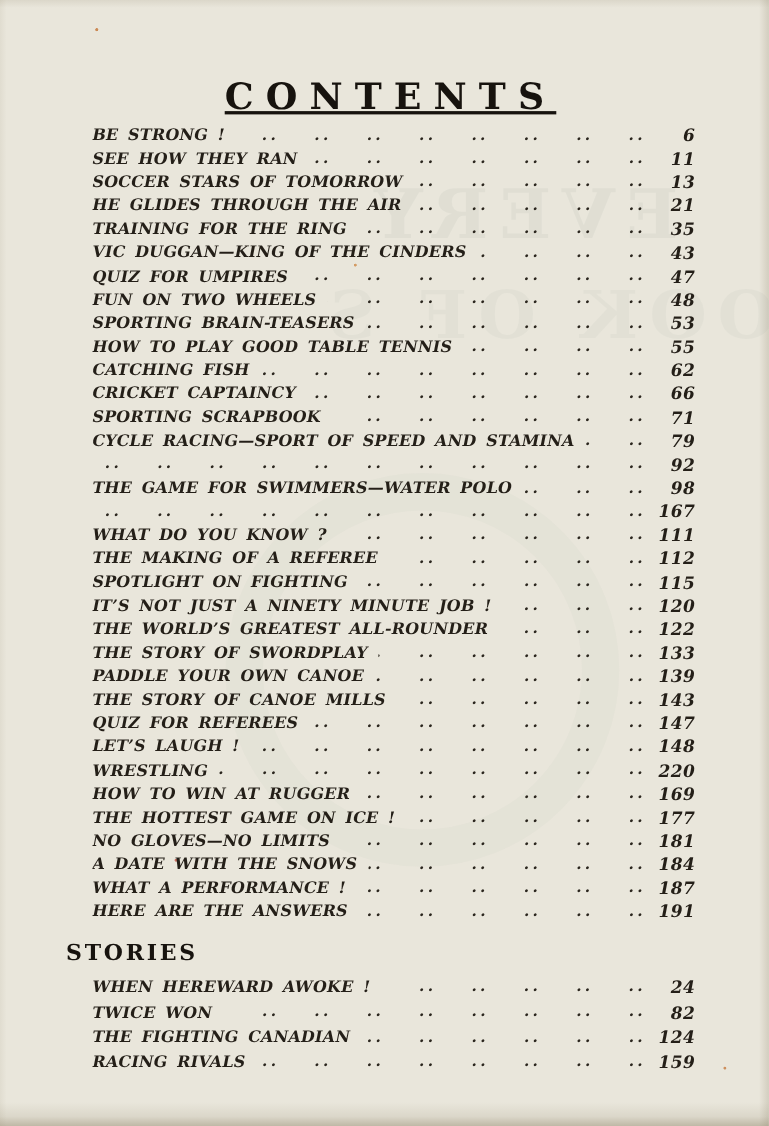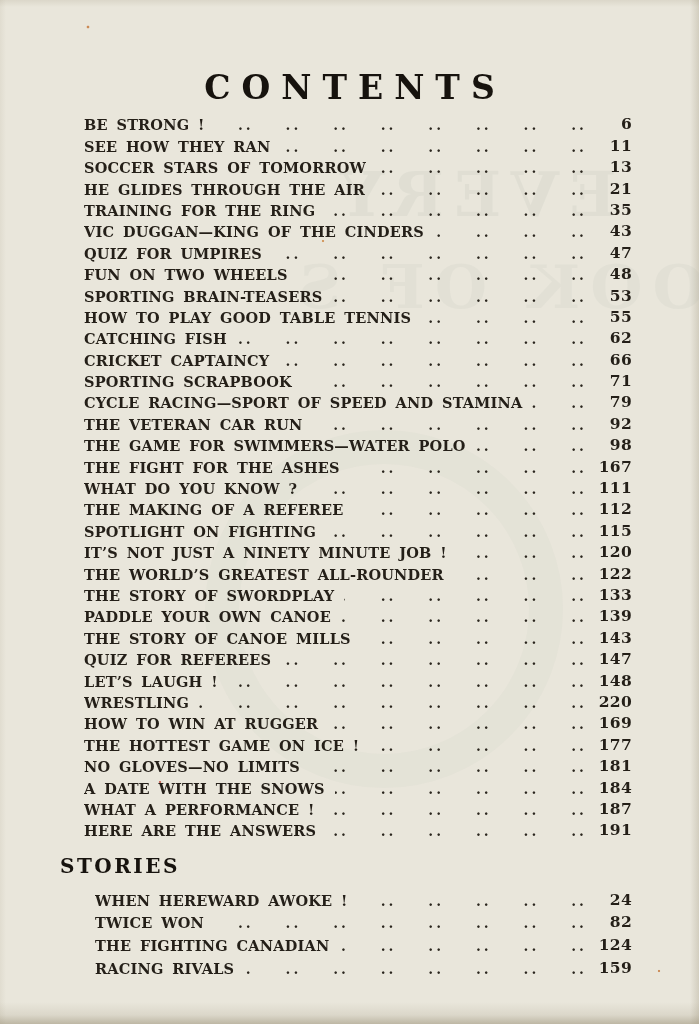--- a/index.html
+++ b/index.html
@@ -33,27 +33,27 @@
   .ghost-2 { top:252px; left:288px; font-size:60px; opacity:.06; }
   .ghost-ring {
     position:absolute; left:205px; top:430px; width:290px; height:290px;
     border:34px solid rgba(150,158,142,.045); border-radius:50%;
     pointer-events:none;
   }
 
   .title {
     position:absolute; top:68px; left:0; right:0;
     text-align:center; font-size:33px; font-weight:bold;
-    letter-spacing:11px; text-indent:11px; color:#17130e;
+    letter-spacing:11px; text-indent:11px; color:#17130e;text-decoration:underline;
   }
   .toc { position:absolute; left:84px; right:67px; }
   .toc-main    { top:112px; }
   .toc-stories { top:886px; }
-  .row { display:flex; align-items:flex-end; height:21.4px; overflow:hidden; }
-  .toc-stories .row { height:22.7px;margin-left:11px; }
+  .row { display:flex; align-items:center; height:21.4px; overflow:hidden;font-style:italic; }
+  .toc-stories .row { height:22.7px; }
   .row .t {
     white-space:nowrap; font-weight:bold; font-size:14.5px;
     letter-spacing:.2px; word-spacing:3.5px;
   }
   .row .leader {
     flex:1; min-width:14px; overflow:hidden; white-space:nowrap;
     direction:rtl; margin:0 9px 0 10px;
     font-weight:bold; font-size:14px;
     letter-spacing:3px; word-spacing:24px; color:#2a251d;
   }
@@ -141,31 +141,29 @@
         <span class="t">SPORTING SCRAPBOOK</span>
         <span class="leader">.. .. .. .. .. .. .. .. .. .. .. .. .. .. .. ..</span>
         <span class="p">71</span>
       </div>
       <div class="row">
         <span class="t">CYCLE RACING—SPORT OF SPEED AND STAMINA</span>
         <span class="leader">.. .. .. .. .. .. .. .. .. .. .. .. .. .. .. ..</span>
         <span class="p">79</span>
       </div>
       <div class="row">
-        <span class="t">THE VETERAN CAR RUN</span>
         <span class="leader">.. .. .. .. .. .. .. .. .. .. .. .. .. .. .. ..</span>
         <span class="p">92</span>
       </div>
       <div class="row">
         <span class="t">THE GAME FOR SWIMMERS—WATER POLO</span>
         <span class="leader">.. .. .. .. .. .. .. .. .. .. .. .. .. .. .. ..</span>
         <span class="p">98</span>
       </div>
       <div class="row">
-        <span class="t">THE FIGHT FOR THE ASHES</span>
         <span class="leader">.. .. .. .. .. .. .. .. .. .. .. .. .. .. .. ..</span>
         <span class="p">167</span>
       </div>
       <div class="row">
         <span class="t">WHAT DO YOU KNOW ?</span>
         <span class="leader">.. .. .. .. .. .. .. .. .. .. .. .. .. .. .. ..</span>
         <span class="p">111</span>
       </div>
       <div class="row">
         <span class="t">THE MAKING OF A REFEREE</span>

